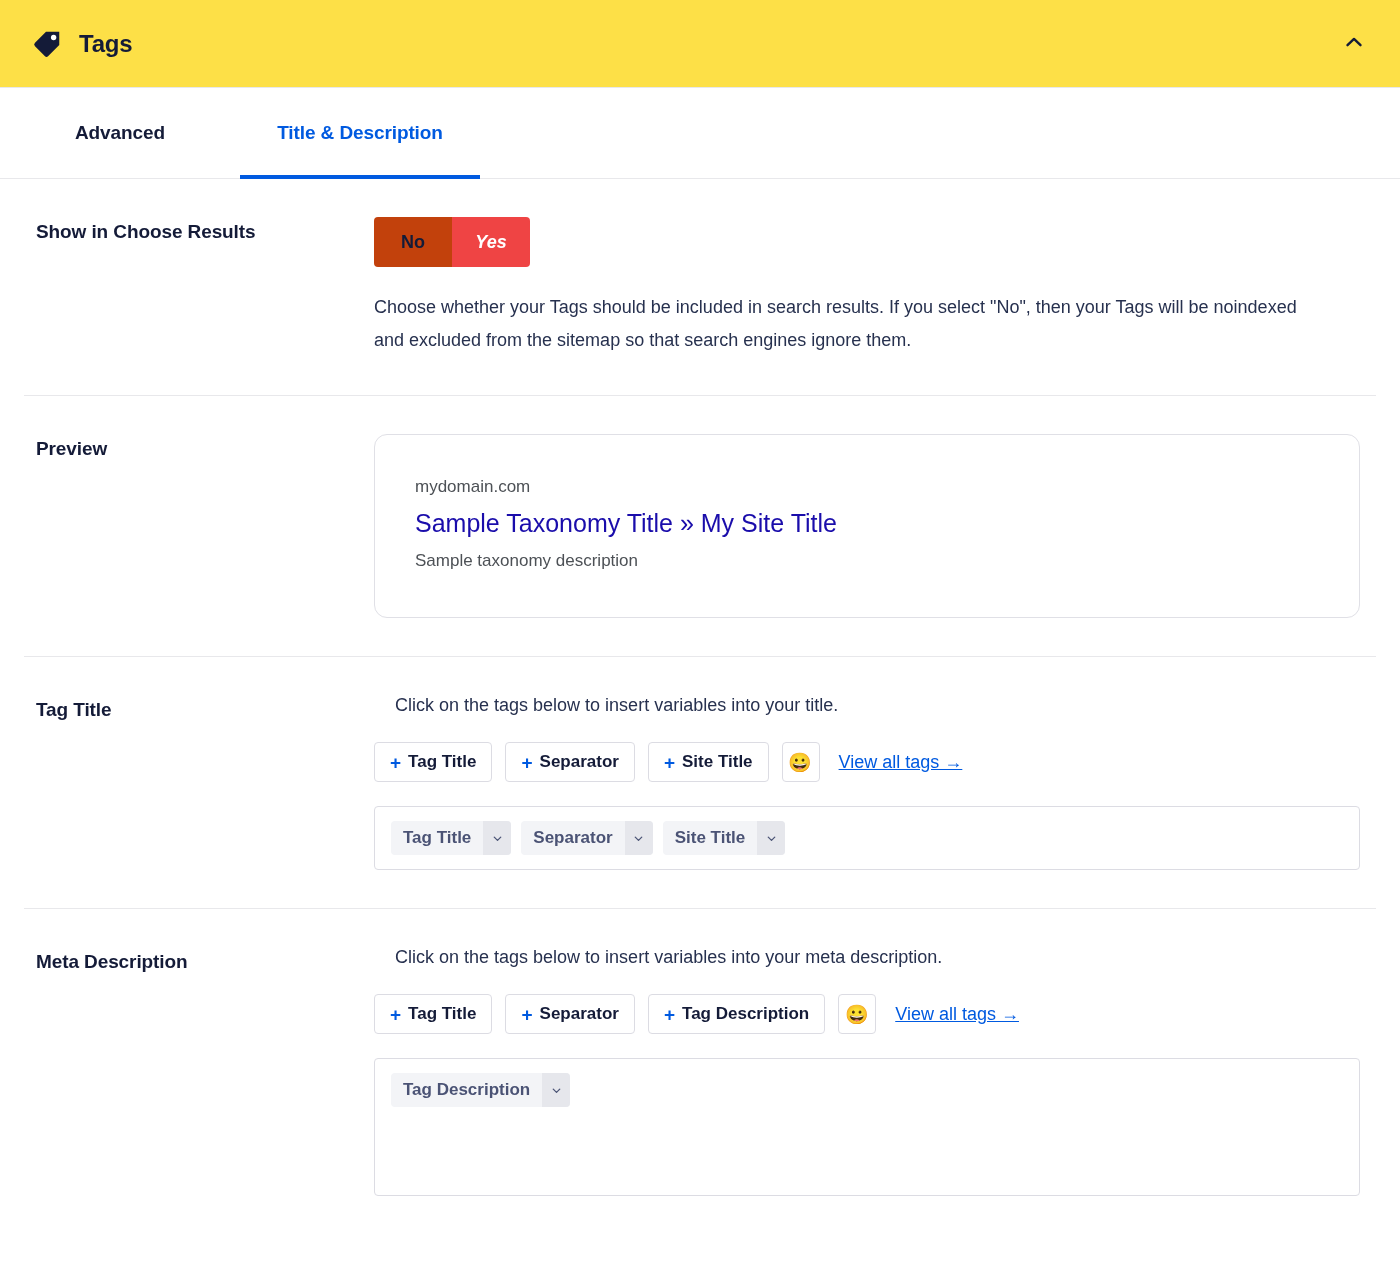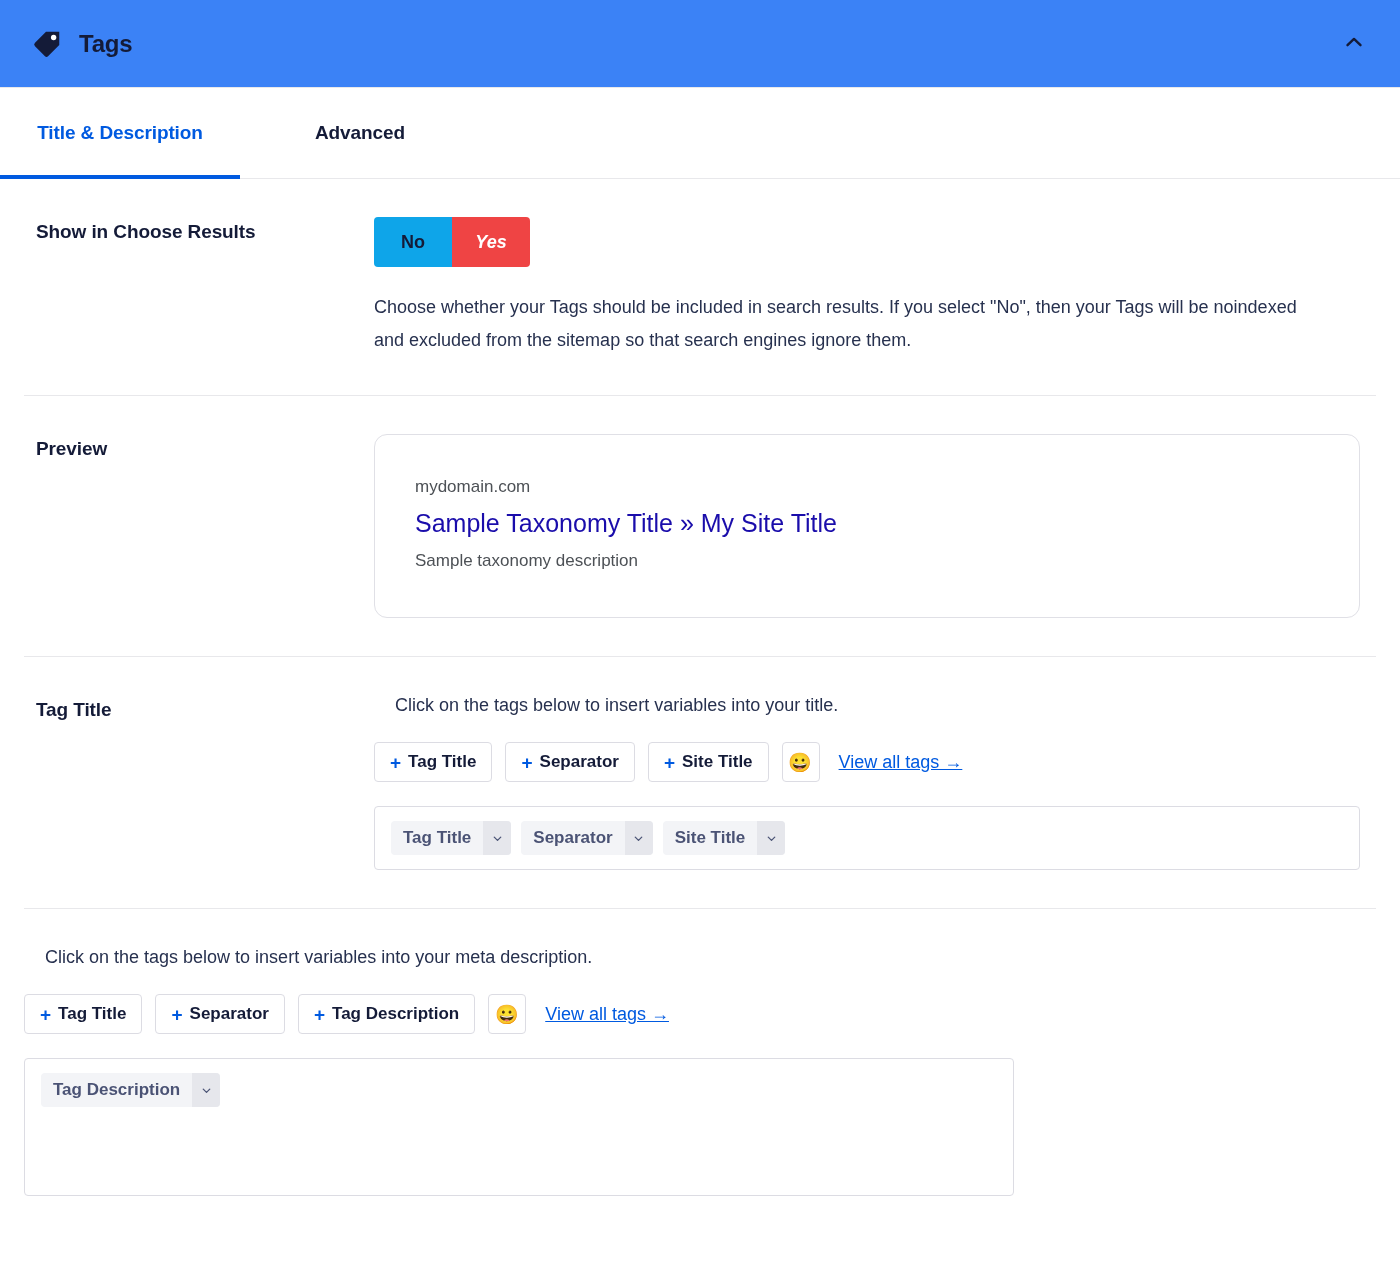--- a/index.html
+++ b/index.html
@@ -16,21 +16,21 @@
     -webkit-font-smoothing: antialiased;
   }
 
   
   .panel-header {
     height: 88px;
     display: flex;
     align-items: center;
     padding: 0 26px 0 32px;
     border-bottom: 1px solid #e8e8eb;
-    background: #3b82f6;
+    background: #fde047;
   }
   .header-left {
     display: flex;
     align-items: center;
     gap: 17px;
     flex: 1;
   }
   .tag-icon svg { display: block; }
   .panel-title {
     font-size: 24px;
@@ -119,21 +119,21 @@
     padding: 0 20px;
     display: flex;
     align-items: center;
     justify-content: center;
     font-size: 18px;
     font-weight: 700;
     cursor: pointer;
     border: none;
     font-family: inherit;
   }
-  .toggle-opt.off { background: #0ea5e9; color: #141b38; }
+  .toggle-opt.off { background: #c2410c; color: #141b38; }
   .toggle-opt.on  { background: #ef4444; color: #ffffff; font-style: italic; }
 
   .help-text {
     margin-top: 24px;
     font-size: 18px;
     line-height: 33px;
     color: #27314f;
     max-width: 930px;
   }
 
@@ -272,25 +272,25 @@
   <button class="collapse-btn">
     <span>
       <svg width="24" height="24" viewBox="0 0 24 24" aria-hidden="true">
         <path d="M5.5 15.2 12 8.9l6.5 6.3" fill="none" stroke="#141b38" stroke-width="2.4" stroke-linecap="round" stroke-linejoin="round"></path>
       </svg>
     </span>
   </button>
 </div>
 
 <div class="tabs">
+  <div class="tab">
+    <span>Advanced</span>
+  </div>
   <div class="tab active">
     <span>Title &amp; Description</span>
-  </div>
-  <div class="tab">
-    <span>Advanced</span>
   </div>
 </div>
 
 <div class="row">
   <div class="row-inner">
     <div class="row-label">Show in Choose Results</div>
     <div class="row-content">
       <div class="toggle">
         <button class="toggle-opt off">No</button>
         <button class="toggle-opt on">Yes</button>
@@ -359,20 +359,21 @@
               </svg>
           </span>
         </span>
       </div>
     </div>
   </div>
 </div>
 
 <div class="row">
   <div class="row-inner">
+    <div class="row-label">Meta Description</div>
     <div class="row-content">
       <div class="instruction">Click on the tags below to insert variables into your meta description.</div>
       <div class="tag-btn-row">
         <button class="tag-btn">
           <span class="plus">+</span>
           <span>Tag Title</span>
         </button>
         <button class="tag-btn">
           <span class="plus">+</span>
           <span>Separator</span>

